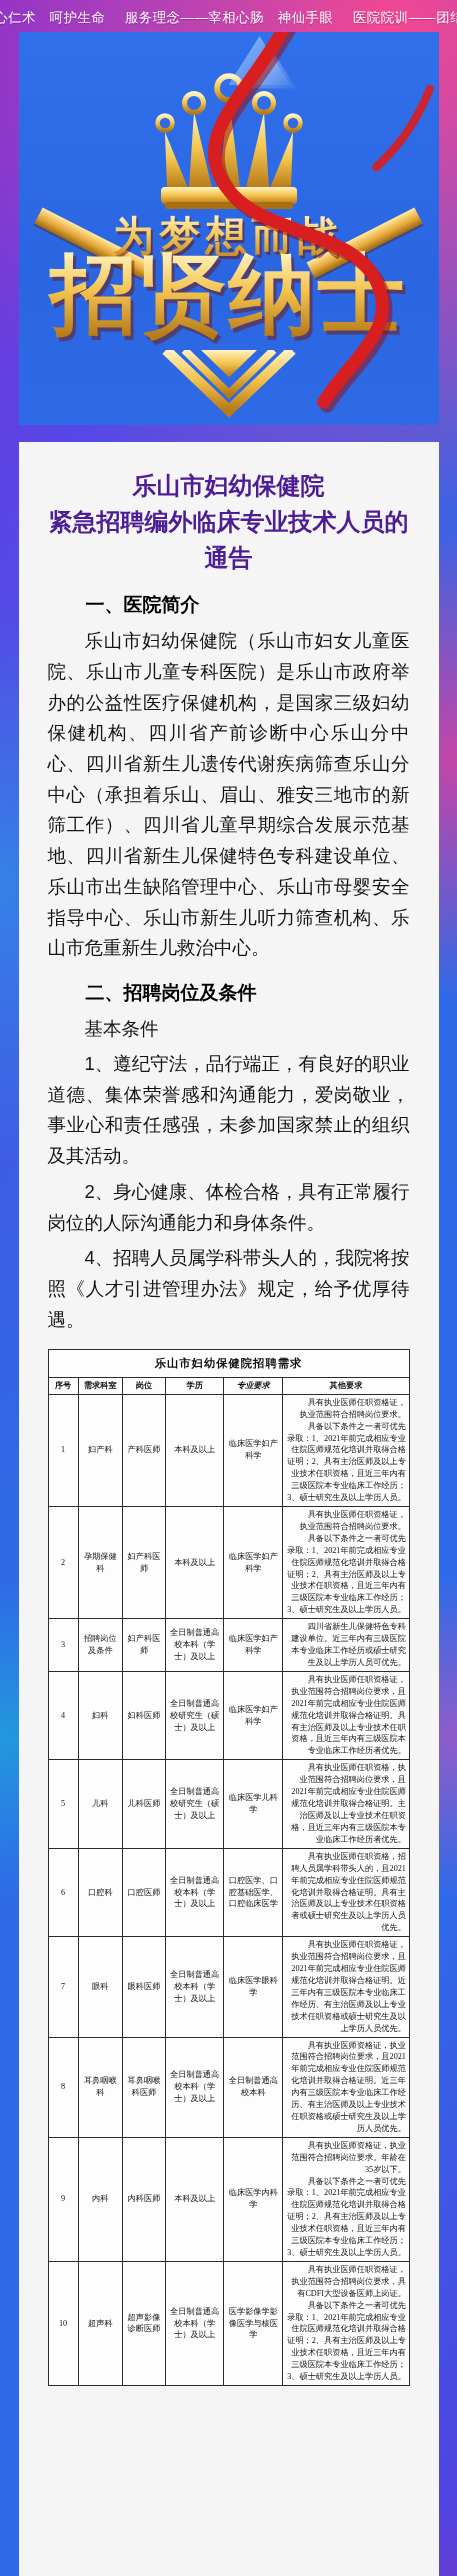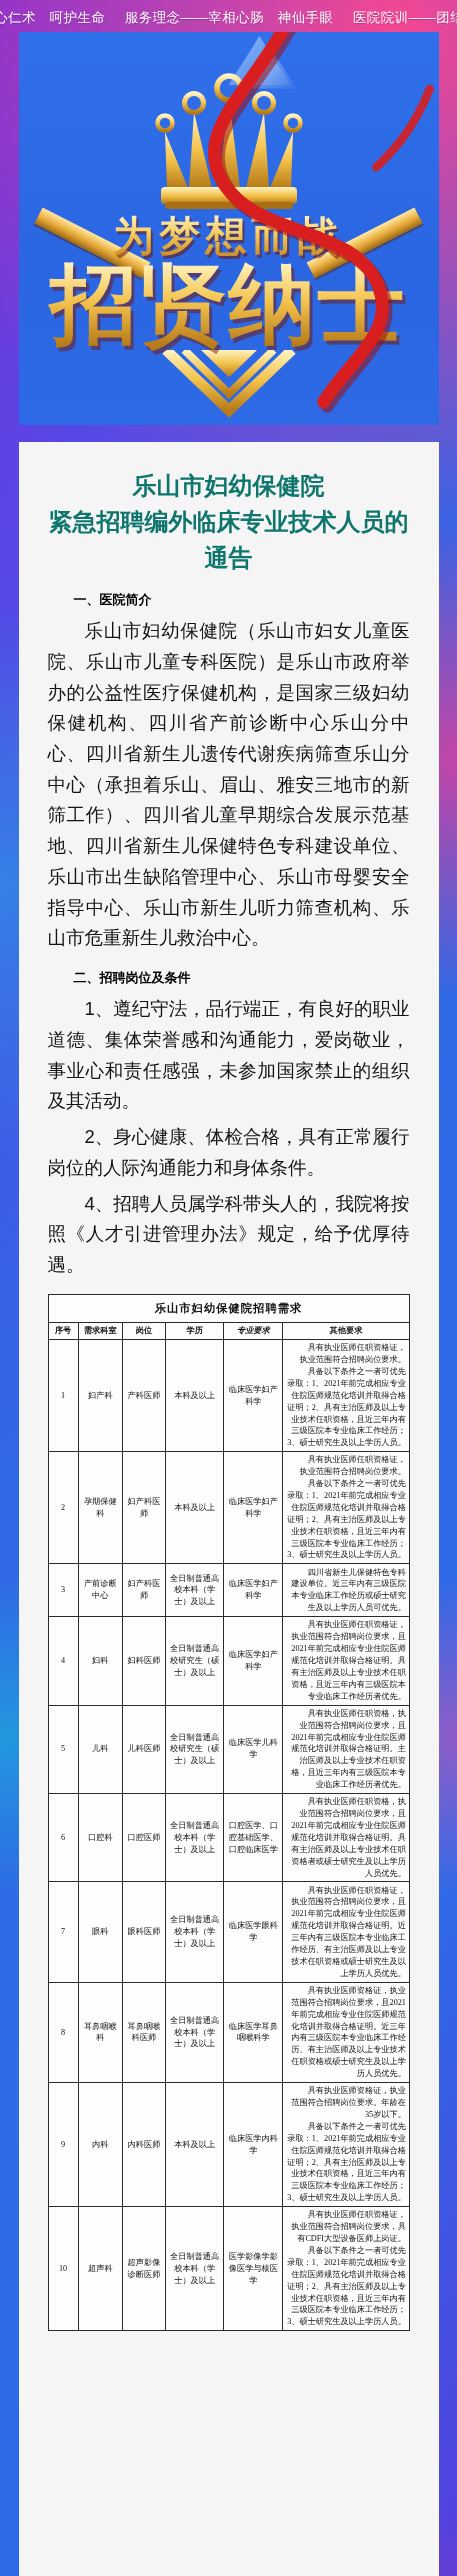--- a/index.html
+++ b/index.html
@@ -42,36 +42,36 @@
   .beam.right{right:13.4px;transform:rotate(-27deg);}
   .banner-line1{
     position:absolute;top:177px;left:0;width:100%;text-align:center;z-index:4;
     font-size:41px;font-weight:800;letter-spacing:5.2px;
     background:linear-gradient(180deg,#fff6cf 5%,#f6cd5e 45%,#c8861c 90%);
     -webkit-background-clip:text;background-clip:text;color:transparent;
     filter:drop-shadow(2.1px 3.1px 0 rgba(110,20,10,.55));
     font-family:"Liberation Sans","DejaVu Sans",sans-serif;
   }
   .banner-line2{
-    position:absolute;top:222px;left:0;width:100%;text-align:center;z-index:4;
+    position:absolute;top:212px;left:0;width:100%;text-align:center;z-index:4;
     font-size:87px;font-weight:800;letter-spacing:2.1px;line-height:1.15;
     background:linear-gradient(180deg,#fff3bd 8%,#f3c24b 48%,#b67a18 92%);
     -webkit-background-clip:text;background-clip:text;color:transparent;
     filter:drop-shadow(3.1px 4.1px 0 rgba(120,20,8,.5));
   }
   .chevron-wrap{position:absolute;top:318px;left:0;width:100%;text-align:center;z-index:3;}
   
   .card{
     position:absolute;left:18.5px;right:18.5px;top:442px;bottom:18.5px;
     background:#f5f5f5;box-sizing:border-box;
     padding:24px 29px 20.6px 29px;overflow:hidden;
     color:#141414;font-size:18.5px;line-height:1.66;text-align:justify;
   }
-  .doc-title{font-size:24px;font-weight:800;text-align:center;line-height:1.5;color:#0f766e;margin:2.1px 0 13.4px 0;}
-  .sec-head{font-size:13px;font-weight:800;color:#000;margin:13.4px 0 5.2px 0;text-indent:2em;}
+  .doc-title{font-size:24px;font-weight:800;text-align:center;line-height:1.5;color:#4c1d95;margin:2.1px 0 13.4px 0;}
+  .sec-head{font-size:19px;font-weight:800;color:#000;margin:13.4px 0 5.2px 0;text-indent:2em;}
   .para{margin:0 0 5.2px 0;text-indent:2em;}
   .sub-label{text-indent:2em;margin:0 0 4.1px 0;}
   
   table.recruit{
     width:100%;border-collapse:collapse;margin:13.4px 0 5.2px 0;
     font-family:"Liberation Serif","DejaVu Serif",serif;
     font-size:8.2px;line-height:1.45;color:#111;background:#fdfdfd;text-align:center;
   }
   table.recruit th,table.recruit td{border:1px solid #2b2b2b;padding:2.1px 2.6px;vertical-align:middle;}
   table.recruit .tbl-title{font-size:11.3px;font-weight:700;padding:5.2px 2.1px;letter-spacing:1px;font-family:"Liberation Sans","DejaVu Sans",sans-serif;}
@@ -140,20 +140,21 @@
 <div class="card">
   <div class="doc-title">
     <div>乐山市妇幼保健院</div>
     <div>紧急招聘编外临床专业技术人员的通告</div>
   </div>
 
   <div class="sec-head">一、医院简介</div>
   <p class="para">乐山市妇幼保健院（乐山市妇女儿童医院、乐山市儿童专科医院）是乐山市政府举办的公益性医疗保健机构，是国家三级妇幼保健机构、四川省产前诊断中心乐山分中心、四川省新生儿遗传代谢疾病筛查乐山分中心（承担着乐山、眉山、雅安三地市的新筛工作）、四川省儿童早期综合发展示范基地、四川省新生儿保健特色专科建设单位、乐山市出生缺陷管理中心、乐山市母婴安全指导中心、乐山市新生儿听力筛查机构、乐山市危重新生儿救治中心。</p>
 
   <div class="sec-head">二、招聘岗位及条件</div>
+  <p class="sub-label">基本条件</p>
   <p class="para">1、遵纪守法，品行端正，有良好的职业道德、集体荣誉感和沟通能力，爱岗敬业，事业心和责任感强，未参加国家禁止的组织及其活动。</p>
   <p class="para">2、身心健康、体检合格，具有正常履行岗位的人际沟通能力和身体条件。</p>
   <p class="para">4、招聘人员属学科带头人的，我院将按照《人才引进管理办法》规定，给予优厚待遇。</p>
 
   <table class="recruit">
     <tbody>
       <tr>
         <th class="tbl-title" colspan="6">乐山市妇幼保健院招聘需求</th>
       </tr>
       <tr>
@@ -177,21 +178,21 @@
         <td>2</td>
         <td>孕期保健科</td>
         <td>妇产科医师</td>
         <td>本科及以上</td>
         <td>临床医学妇产科学</td>
         <td class="other-cell">　　具有执业医师任职资格证，执业范围符合招聘岗位要求。
 　　具备以下条件之一者可优先录取：1、2021年前完成相应专业住院医师规范化培训并取得合格证明；2、具有主治医师及以上专业技术任职资格，且近三年内有三级医院本专业临床工作经历；3、硕士研究生及以上学历人员。</td>
       </tr>
       <tr>
         <td>3</td>
-        <td>产前诊断中心</td>
+        <td>招聘岗位及条件</td>
         <td>妇产科医师</td>
         <td>全日制普通高校本科（学士）及以上</td>
         <td>临床医学妇产科学</td>
         <td class="other-cell">　　四川省新生儿保健特色专科建设单位。近三年内有三级医院本专业临床工作经历或硕士研究生及以上学历人员可优先。</td>
       </tr>
       <tr>
         <td>4</td>
         <td>妇科</td>
         <td>妇科医师</td>
         <td>全日制普通高校研究生（硕士）及以上</td>
@@ -205,36 +206,36 @@
         <td>全日制普通高校研究生（硕士）及以上</td>
         <td>临床医学儿科学</td>
         <td class="other-cell">　　具有执业医师任职资格，执业范围符合招聘岗位要求，且2021年前完成相应专业住院医师规范化培训并取得合格证明。主治医师及以上专业技术任职资格，且近三年内有三级医院本专业临床工作经历者优先。</td>
       </tr>
       <tr>
         <td>6</td>
         <td>口腔科</td>
         <td>口腔医师</td>
         <td>全日制普通高校本科（学士）及以上</td>
         <td>口腔医学、口腔基础医学、口腔临床医学</td>
-        <td class="other-cell">　　具有执业医师任职资格，执业范围符合招聘岗位要求，且2021年前完成相应专业住院医师规范化培训并取得合格证明。具有主治医师及以上专业技术任职资格者或硕士研究生及以上学历人员优先。</td>
+        <td class="other-cell">　　具有执业医师任职资格，招聘人员属学科带头人的，且2021年前完成相应专业住院医师规范化培训并取得合格证明。具有主治医师及以上专业技术任职资格者或硕士研究生及以上学历人员优先。</td>
       </tr>
       <tr>
         <td>7</td>
         <td>眼科</td>
         <td>眼科医师</td>
         <td>全日制普通高校本科（学士）及以上</td>
         <td>临床医学眼科学</td>
         <td class="other-cell">　　具有执业医师任职资格证，执业范围符合招聘岗位要求，且2021年前完成相应专业住院医师规范化培训并取得合格证明。近三年内有三级医院本专业临床工作经历、有主治医师及以上专业技术任职资格或硕士研究生及以上学历人员优先。</td>
       </tr>
       <tr>
         <td>8</td>
         <td>耳鼻咽喉科</td>
         <td>耳鼻咽喉科医师</td>
         <td>全日制普通高校本科（学士）及以上</td>
-        <td>临床医学耳鼻咽喉科学</td>
+        <td>全日制普通高校本科</td>
         <td class="other-cell">　　具有执业医师资格证，执业范围符合招聘岗位要求，且2021年前完成相应专业住院医师规范化培训并取得合格证明。近三年内有三级医院本专业临床工作经历、有主治医师及以上专业技术任职资格或硕士研究生及以上学历人员优先。</td>
       </tr>
       <tr>
         <td>9</td>
         <td>内科</td>
         <td>内科医师</td>
         <td>本科及以上</td>
         <td>临床医学内科学</td>
         <td class="other-cell">　　具有执业医师资格证，执业范围符合招聘岗位要求。年龄在35岁以下。
 　　具备以下条件之一者可优先录取：1、2021年前完成相应专业住院医师规范化培训并取得合格证明；2、具有主治医师及以上专业技术任职资格，且近三年内有三级医院本专业临床工作经历；3、硕士研究生及以上学历人员。</td>

